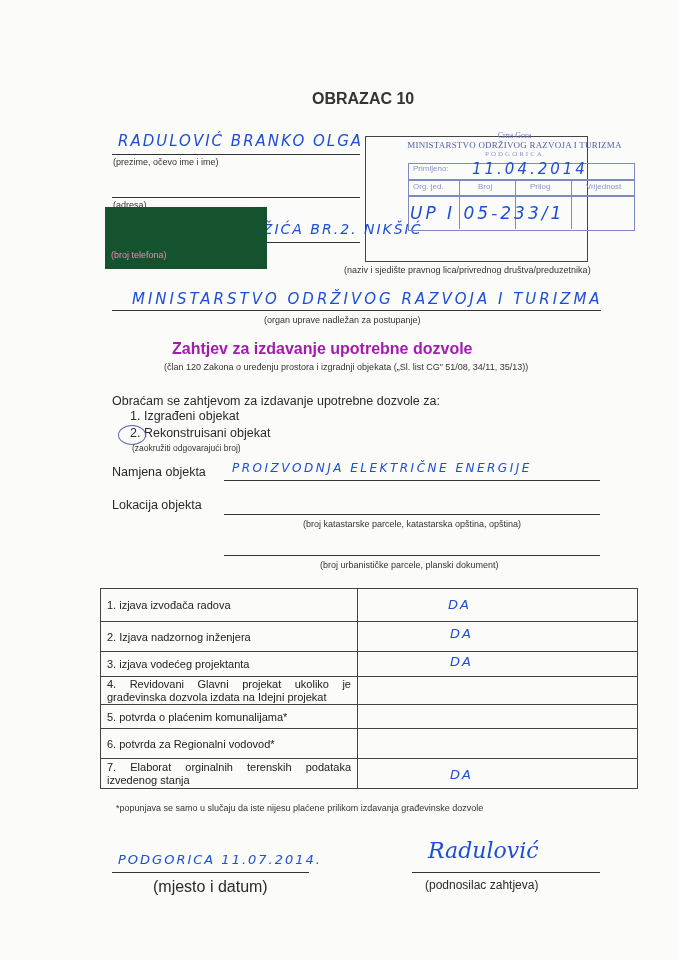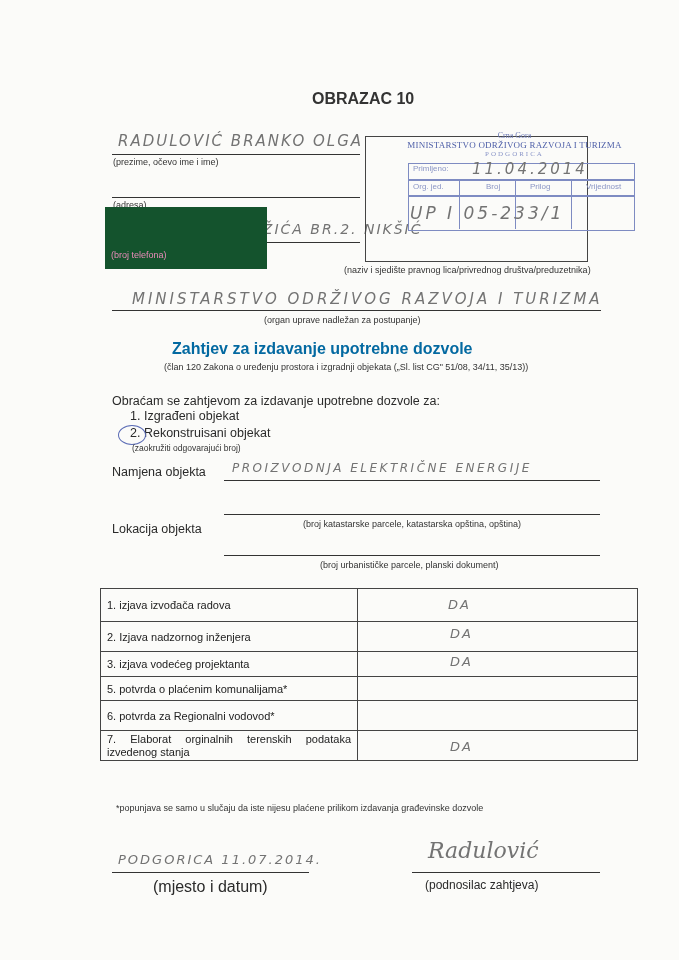--- a/index.html
+++ b/index.html
@@ -5,21 +5,21 @@
     html, body { margin: 0; padding: 0; }
     body {
       width: 679px; height: 960px; position: relative; overflow: hidden;
       background: #fbfbf9;
       font-family: "Liberation Sans", sans-serif;
       color: #2a2a2a;
     }
     .abs { position: absolute; }
     .hw {
       font-family: "DejaVu Sans", sans-serif;
-      color: #737373;
+      color: #1d4ed8;
       font-style: italic;
       letter-spacing: 2px;
       font-weight: normal;
       white-space: nowrap;
     }
     .line { position: absolute; height: 0; border-top: 1.4px solid #333; }
     .caption { font-size: 9px; color: #333; white-space: nowrap; }
     .title { font-weight: bold; font-size: 16px; color: #333; }
 
     
@@ -83,51 +83,51 @@
 
 <div class="stamp-grid" style="left:408px; top:163px; width:225px; height:16px;"></div>
 <div class="stamp-cell" style="left:413px; top:164px;text-align:center;">Primljeno:</div>
 <div class="abs hw" style="left:472px; top:160px; font-size:15px; letter-spacing:3px;">11.04.2014</div>
 <div class="stamp-grid" style="left:408px; top:179px; width:225px; height:16px;"></div>
 <div class="stamp-grid" style="left:408px; top:195px; width:225px; height:34px;"></div>
 <div class="abs" style="left:459px; top:179px; width:0; height:50px; border-left:1px solid #7e8bc2;"></div>
 <div class="abs" style="left:515px; top:179px; width:0; height:50px; border-left:1px solid #7e8bc2;"></div>
 <div class="abs" style="left:571px; top:179px; width:0; height:50px; border-left:1px solid #7e8bc2;"></div>
 <div class="stamp-cell" style="left:413px; top:182px;">Org. jed.</div>
-<div class="stamp-cell" style="left:478px; top:182px;margin-left:8px;">Broj</div>
+<div class="stamp-cell" style="left:478px; top:182px;">Broj</div>
 <div class="stamp-cell" style="left:530px; top:182px;">Prilog</div>
 <div class="stamp-cell" style="left:586px; top:182px;">Vrijednost</div>
 <div class="abs hw" style="left:410px; top:203px; font-size:17px; letter-spacing:3px;">UP I 05-233/1</div>
 
 <div class="abs caption" style="left:344px; top:265px;">(naziv i sjedište pravnog lica/privrednog društva/preduzetnika)</div>
 
 <div class="abs hw" style="left:132px; top:290px; font-size:15px; letter-spacing:3px;">MINISTARSTVO ODRŽIVOG RAZVOJA I TURIZMA</div>
 <div class="line" style="left:112px; top:310px; width:489px;"></div>
 <div class="abs caption" style="left:264px; top:315px;">(organ uprave nadležan za postupanje)</div>
 
-<div class="abs" style="left:172px; top:340px; font-size:16px; font-weight:bold; color:#0369a1; white-space:nowrap;">Zahtjev za izdavanje upotrebne dozvole</div>
+<div class="abs" style="left:172px; top:340px; font-size:16px; font-weight:bold; color:#a21caf; white-space:nowrap;">Zahtjev za izdavanje upotrebne dozvole</div>
 <div class="abs caption" style="left:164px; top:362px;">(član 120 Zakona o uređenju prostora i izgradnji objekata („Sl. list CG" 51/08, 34/11, 35/13))</div>
 
 <div class="abs" style="left:112px; top:394px; font-size:12.5px; white-space:nowrap;">Obraćam se zahtjevom za izdavanje upotrebne dozvole za:</div>
 <div class="abs" style="left:130px; top:409px; font-size:12.5px;">
   <span>1.</span>
   <span>Izgrađeni objekat</span>
 </div>
 <div class="abs" style="left:130px; top:426px; font-size:12.5px;">
   <span>2.</span>
   <span>Rekonstruisani objekat</span>
 </div>
 <div class="dash-circle"></div>
 <div class="abs" style="left:132px; top:443px; font-size:8.5px; color:#333;">(zaokružiti odgovarajući broj)</div>
 
 <div class="abs" style="left:112px; top:465px; font-size:12.5px;">Namjena objekta</div>
 <div class="abs hw" style="left:232px; top:461px; font-size:12px; letter-spacing:2.5px;">PROIZVODNJA ELEKTRIČNE ENERGIJE</div>
 <div class="line" style="left:224px; top:480px; width:376px;"></div>
 
-<div class="abs" style="left:112px; top:498px; font-size:12.5px;margin-top:24px;">Lokacija objekta</div>
+<div class="abs" style="left:112px; top:498px; font-size:12.5px;">Lokacija objekta</div>
 <div class="abs hw" style="left:232px; top:500px; font-size:12px;"></div>
 <div class="line" style="left:224px; top:514px; width:376px;"></div>
 <div class="abs caption" style="left:303px; top:519px;">(broj katastarske parcele, katastarska opština, opština)</div>
 <div class="abs hw" style="left:232px; top:541px; font-size:12px;"></div>
 <div class="line" style="left:224px; top:555px; width:376px;"></div>
 <div class="abs caption" style="left:320px; top:560px;">(broj urbanističke parcele, planski dokument)</div>
 
 <table class="attach">
   <tbody>
       <tr style="height:33px;">
@@ -140,20 +140,24 @@
     <td class="lbl">2. Izjava nadzornog inženjera</td>
     <td class="val">
           <span class="hw" style="position:absolute; left:92px; top:4px; font-size:13px;">DA</span>
         </td>
   </tr>
   <tr style="height:25px;">
     <td class="lbl">3. izjava vodećeg projektanta</td>
     <td class="val">
           <span class="hw" style="position:absolute; left:92px; top:2px; font-size:13px;">DA</span>
         </td>
+  </tr>
+  <tr style="height:28px;">
+    <td class="lbl justify">4. Revidovani Glavni projekat ukoliko je građevinska dozvola izdata na Idejni projekat</td>
+    <td class="val"></td>
   </tr>
   <tr style="height:24px;">
     <td class="lbl">5. potvrda o plaćenim komunalijama*</td>
     <td class="val"></td>
   </tr>
   <tr style="height:30px;">
     <td class="lbl">6. potvrda za Regionalni vodovod*</td>
     <td class="val"></td>
   </tr>
   <tr style="height:30px;">

